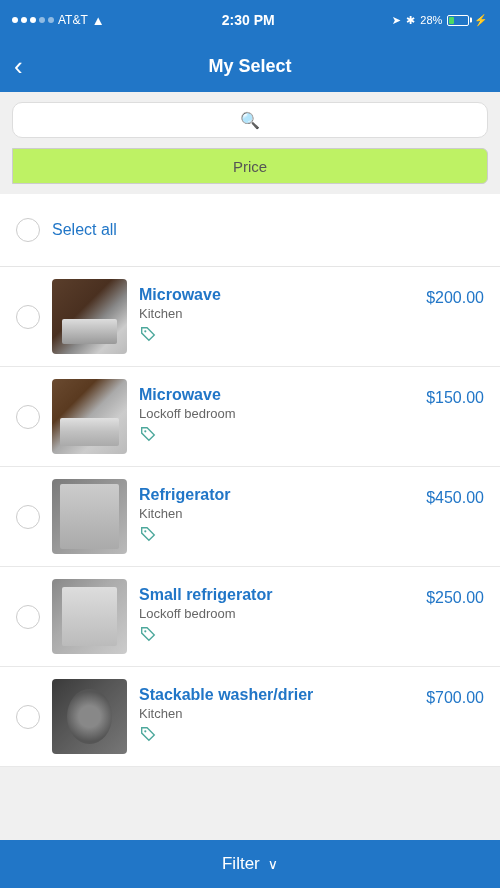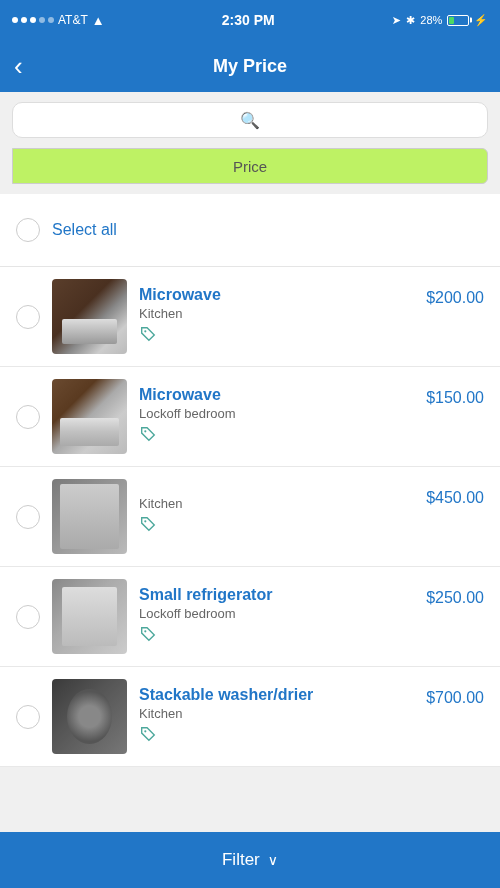--- a/index.html
+++ b/index.html
@@ -214,21 +214,21 @@
 
     
     .tag-svg { width: 18px; height: 18px; }
 
     
     .filter-bar {
       position: fixed;
       bottom: 0;
       left: 0;
       width: 500px;
-      height: 56px;
+      height: 48px;
       background: #2176c7;
       display: flex;
       align-items: center;
       justify-content: center;
       gap: 8px;
       cursor: pointer;
     }
     .filter-label { color: white; font-size: 17px; font-weight: 500; }
     .chevron-down { color: white; font-size: 14px; }
 
@@ -256,21 +256,21 @@
     <span>28%</span>
     <span class="battery-bar">
       <span class="battery-fill"></span>
     </span>
     <span>⚡</span>
   </div>
 </div>
 
 <div class="nav-bar">
   <span class="nav-back">‹</span>
-  <span class="nav-title">My Price</span>
+  <span class="nav-title">My Select</span>
 </div>
 
 <div class="search-container">
   <div class="search-bar">
     <span class="search-icon-text">🔍</span>
   </div>
 </div>
 
 <div class="sort-tabs">
   <div class="sort-tab inactive">Price</div>
@@ -309,20 +309,21 @@
           <circle cx="7" cy="7" r="1.2" fill="#4da89c"></circle>
         </svg>
       </div>
       <div class="item-price">$150.00</div>
     </div>
 
     <div class="item-row">
       <div class="radio-circle"></div>
       <div class="item-thumbnail thumb-refrigerator"></div>
       <div class="item-info">
+        <div class="item-name">Refrigerator</div>
         <div class="item-location">Kitchen</div>
         <svg class="tag-svg" viewBox="0 0 20 20" fill="none">
           <path d="M3 3h6l8 8-6 6-8-8V3z" stroke="#4da89c" stroke-width="1.5" fill="none"></path>
           <circle cx="7" cy="7" r="1.2" fill="#4da89c"></circle>
         </svg>
       </div>
       <div class="item-price">$450.00</div>
     </div>
 
     <div class="item-row">

